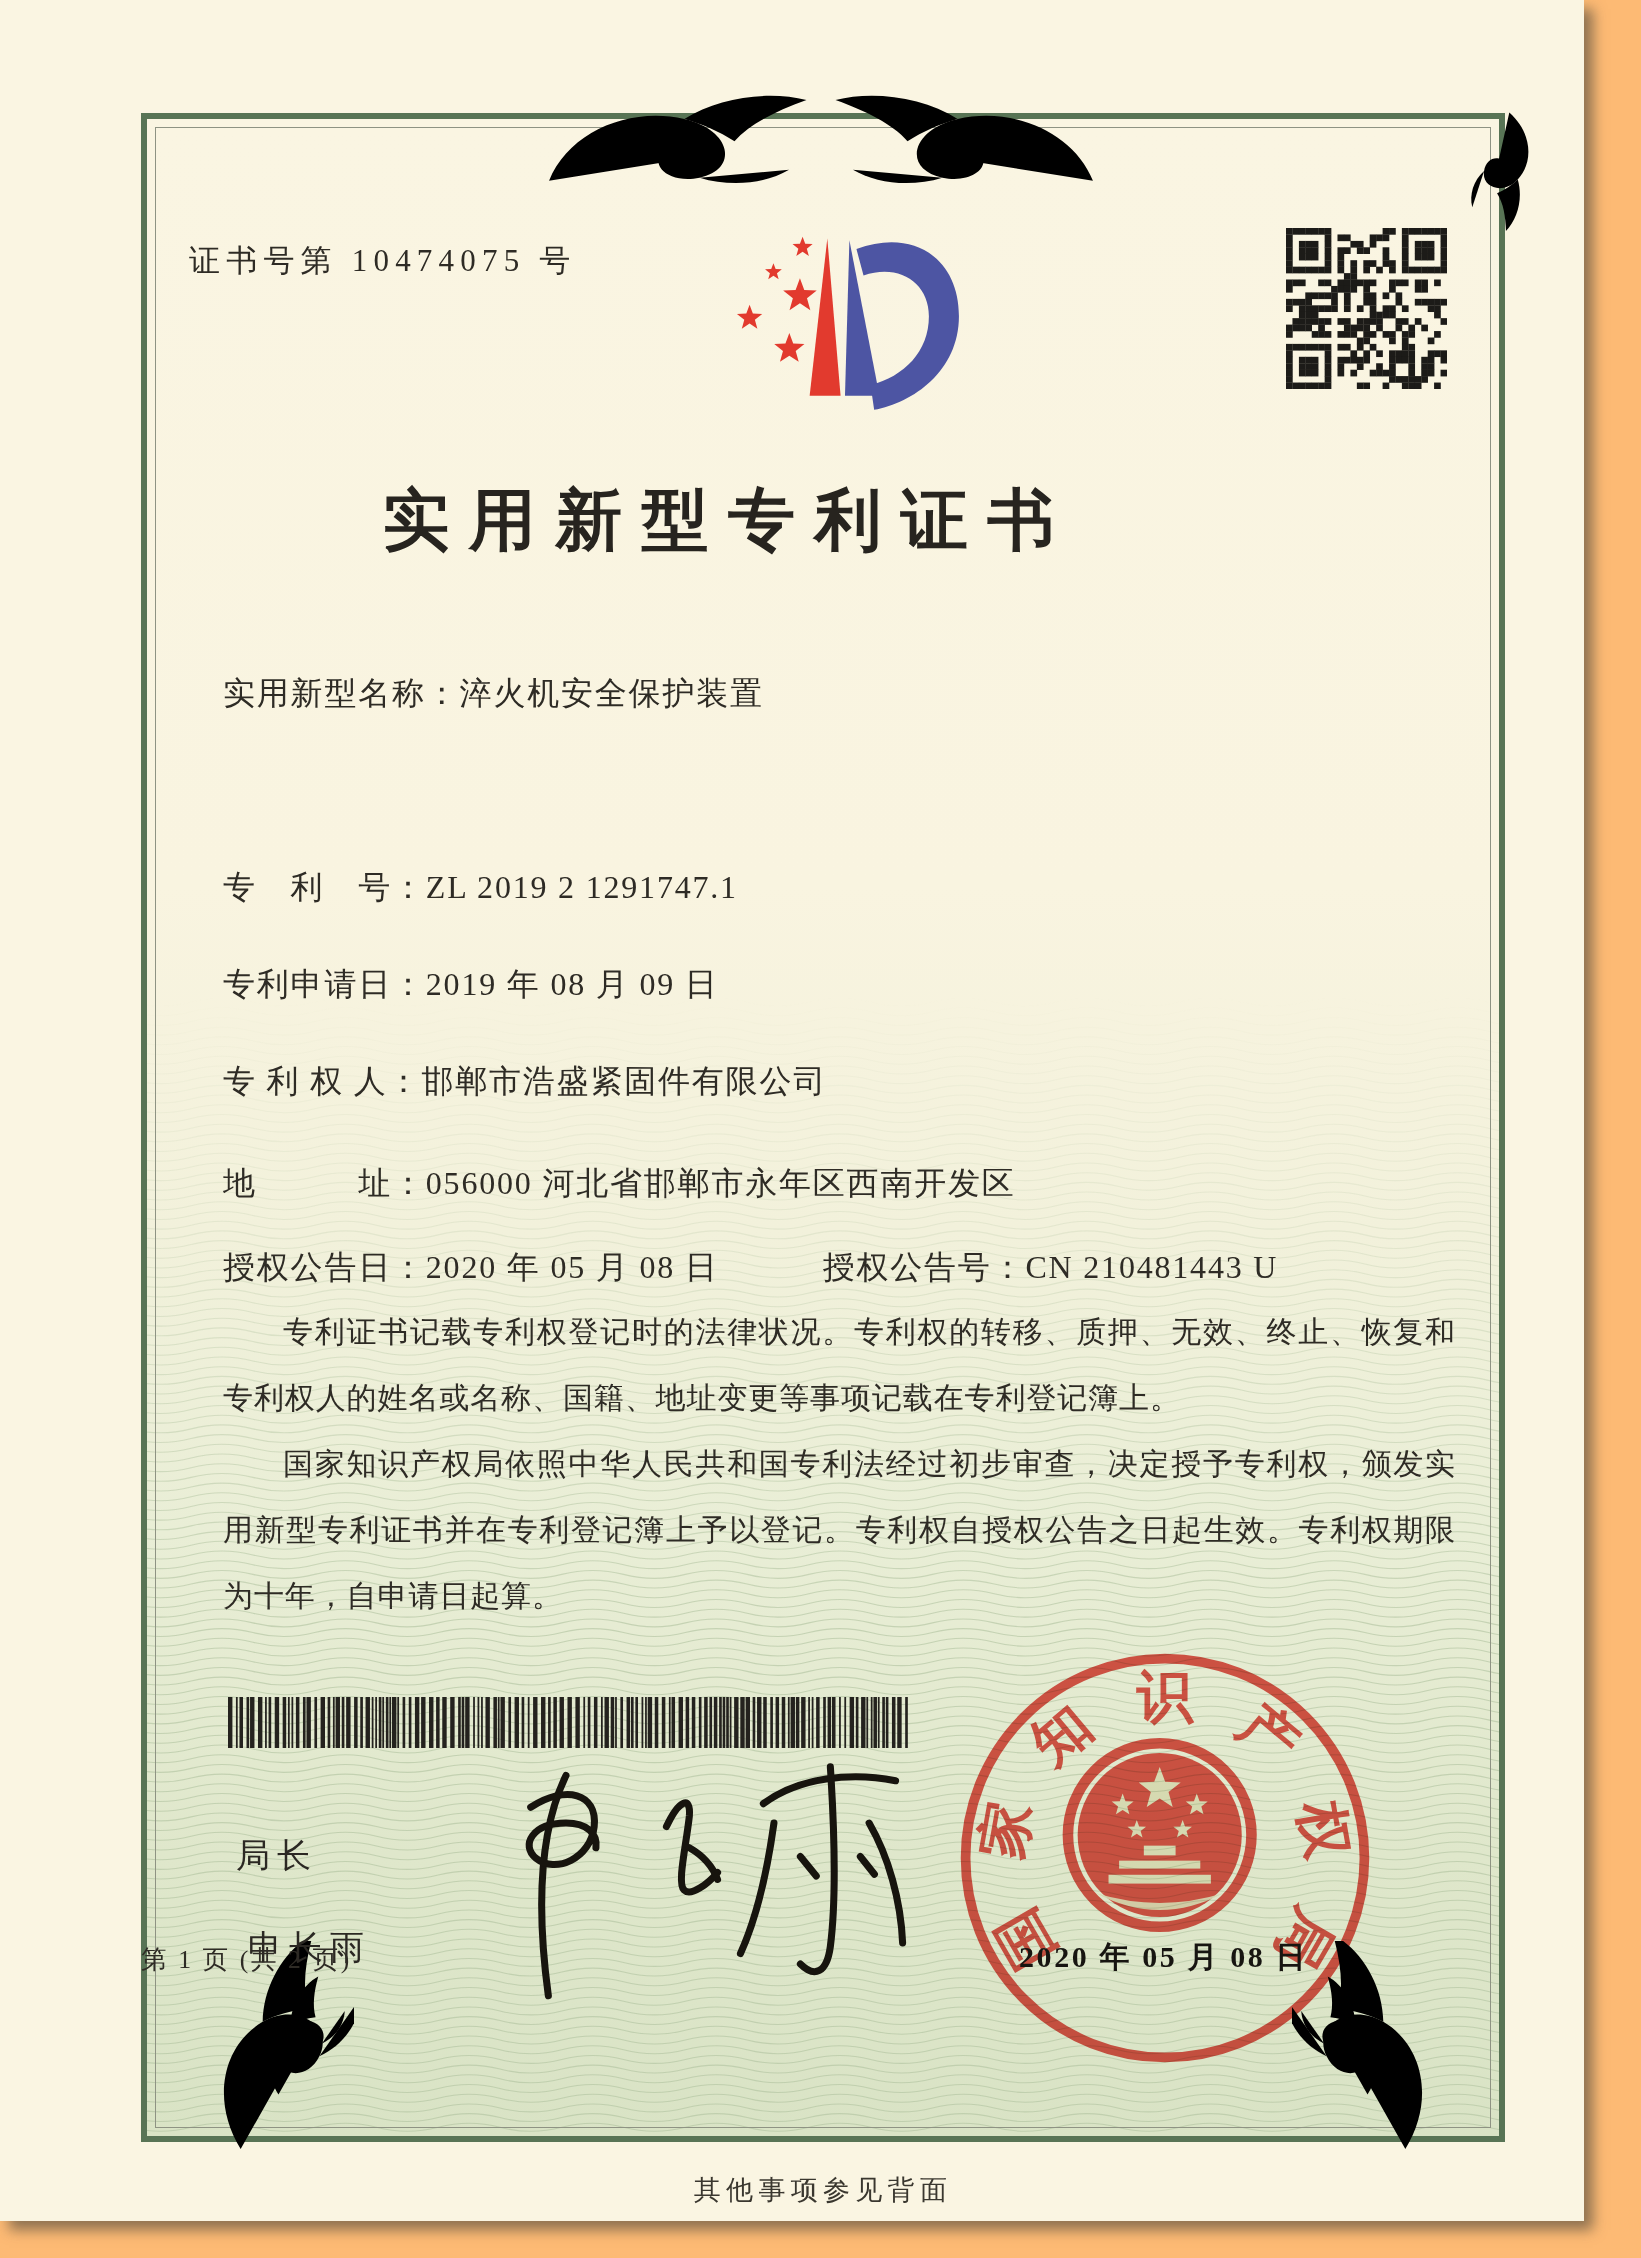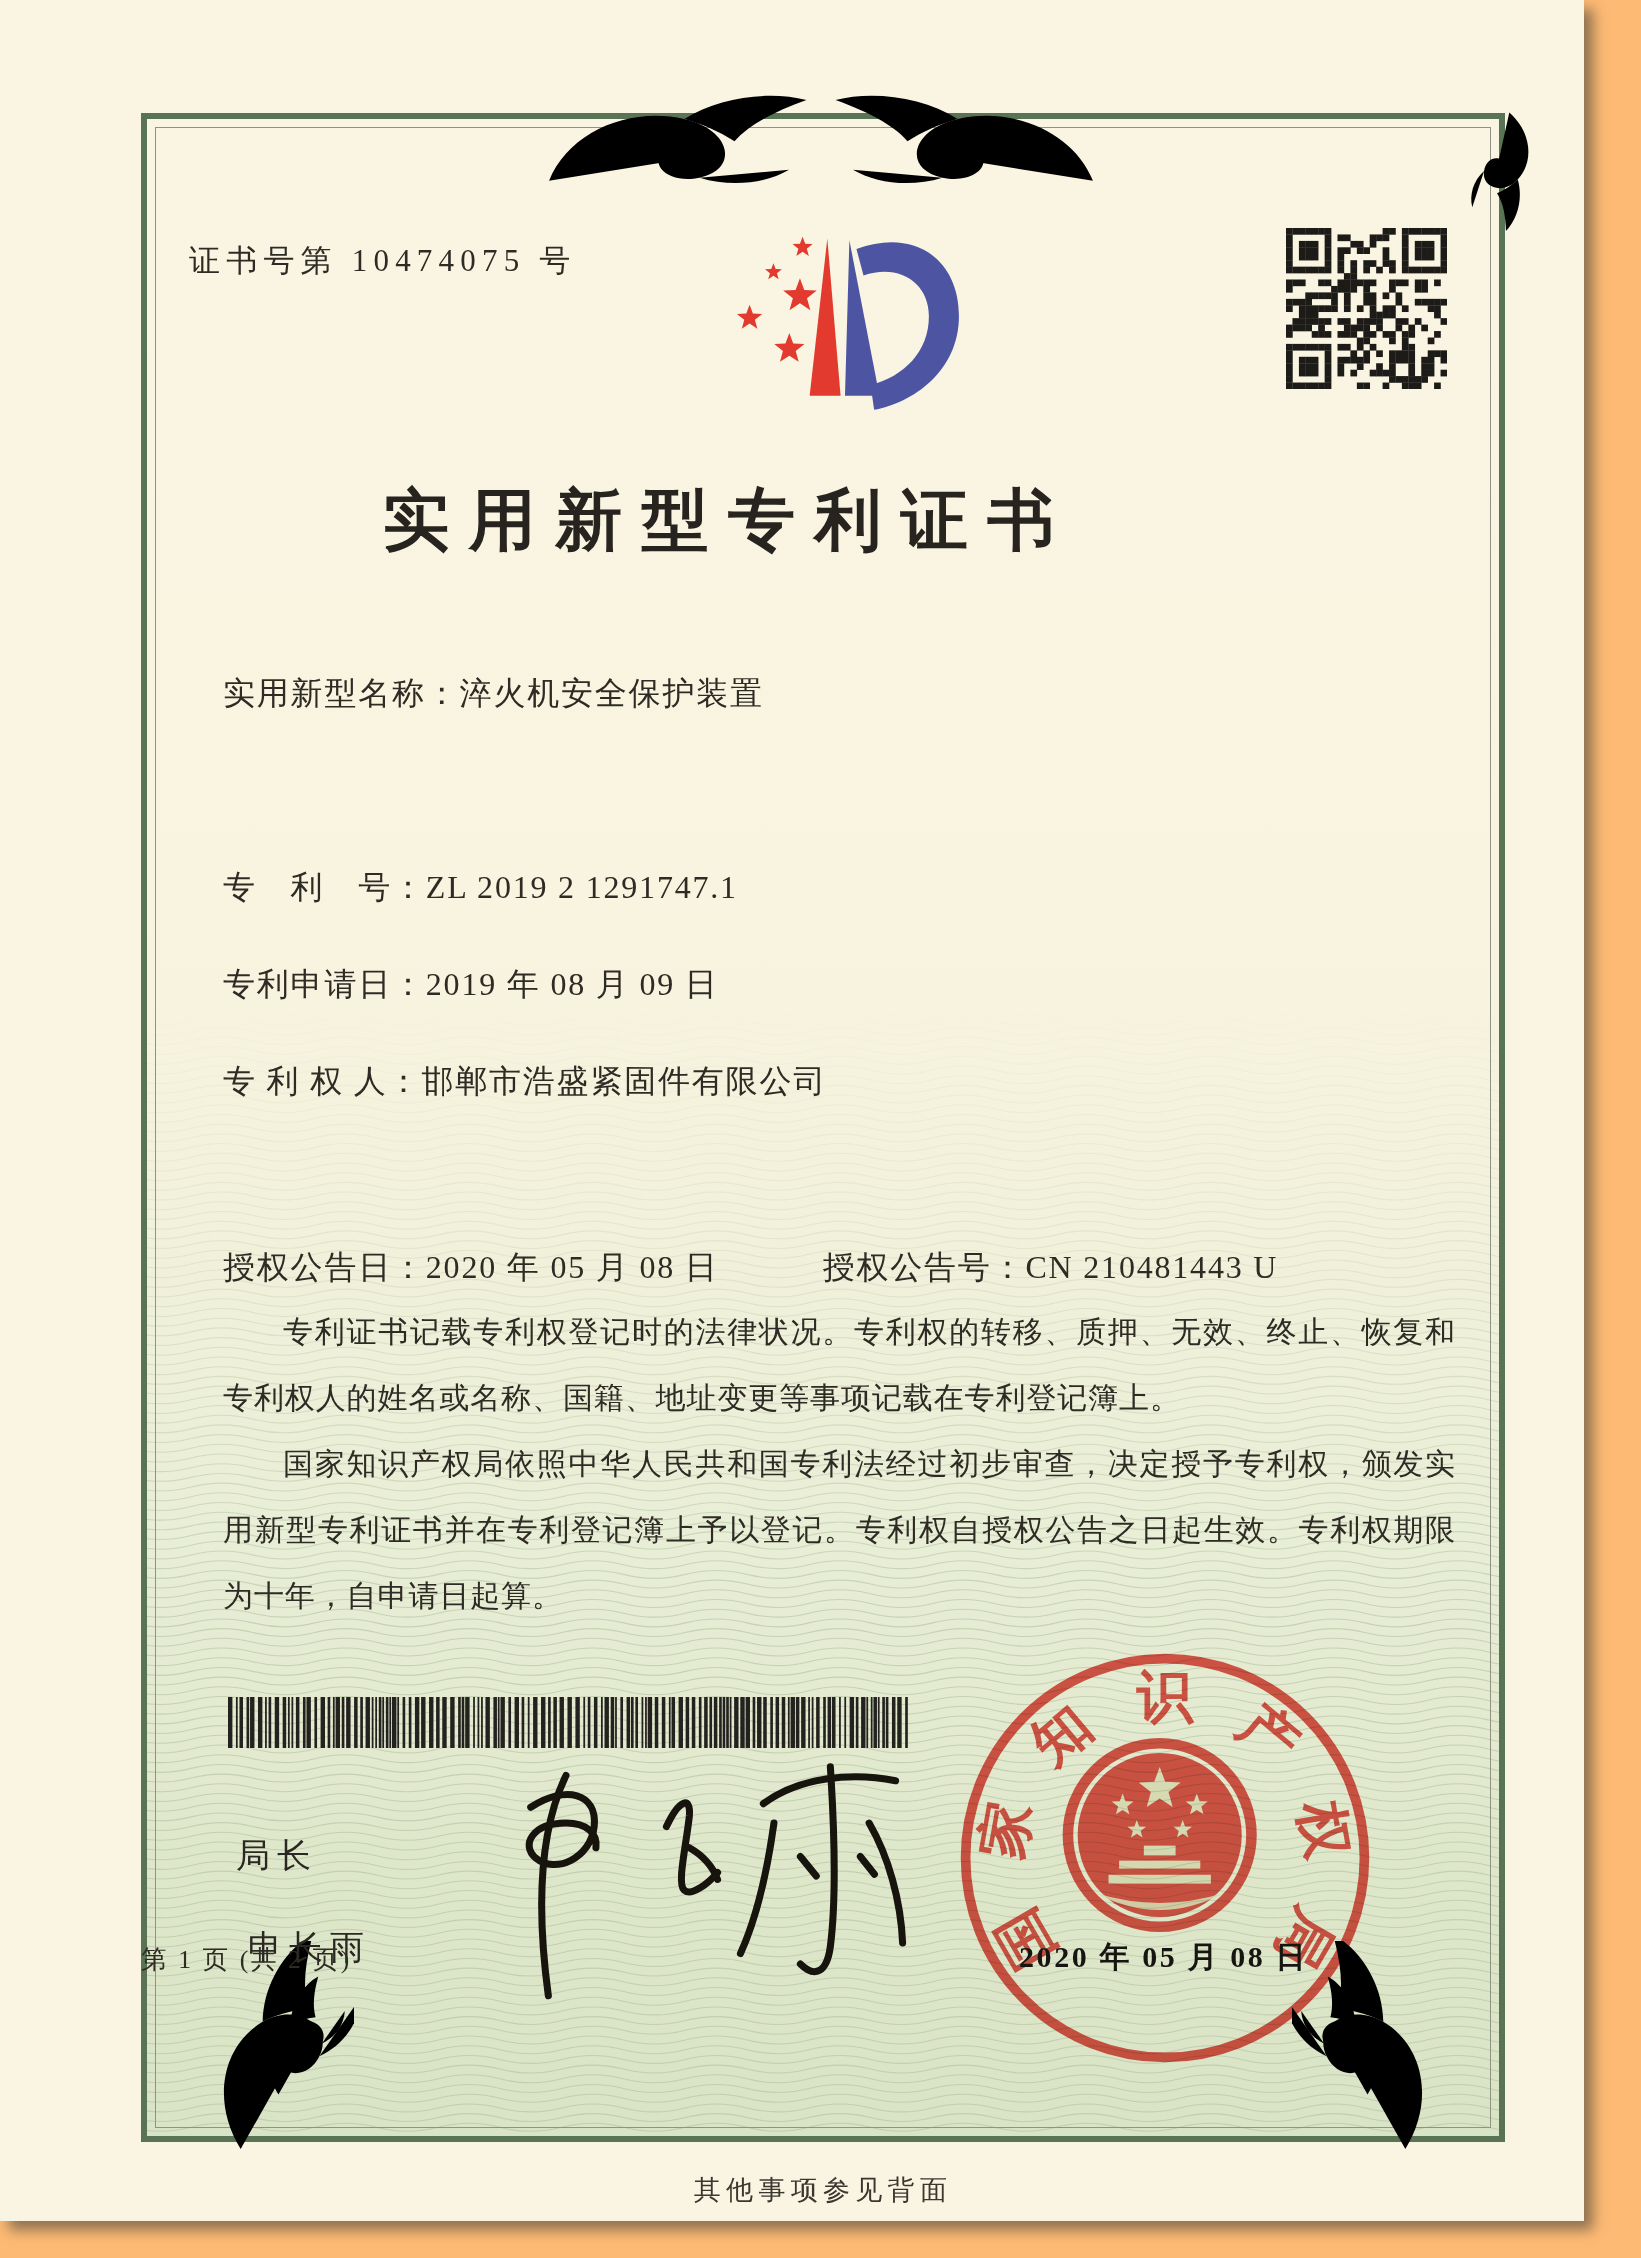--- a/index.html
+++ b/index.html
@@ -540,20 +540,23 @@
     </div>
     <div class="row" style="top:866px">
       <span class="flabel">专　利　号：</span><span class="fvalue">ZL 2019 2 1291747.1</span>
     </div>
     <div class="row" style="top:963px">
       <span class="flabel">专利申请日：</span><span class="fvalue">2019 年 08 月 09 日</span>
     </div>
     <div class="row" style="top:1060px">
       <span class="flabel">专 利 权 人：</span><span class="fvalue">邯郸市浩盛紧固件有限公司</span>
     </div>
+    <div class="row" style="top:1162px">
+      <span class="flabel">地　　　址：</span><span class="fvalue">056000 河北省邯郸市永年区西南开发区</span>
+    </div>
     <div class="row" style="top:1246px">
       <span class="flabel">授权公告日：</span><span class="fvalue">2020 年 05 月 08 日</span><span class="flabel pair2">授权公告号：</span><span class="fvalue">CN 210481443 U</span>
     </div>
 
     <div class="paras">
       <p>专利证书记载专利权登记时的法律状况。专利权的转移、质押、无效、终止、恢复和专利权人的姓名或名称、国籍、地址变更等事项记载在专利登记簿上。</p>
       <p>国家知识产权局依照中华人民共和国专利法经过初步审查，决定授予专利权，颁发实用新型专利证书并在专利登记簿上予以登记。专利权自授权公告之日起生效。专利权期限为十年，自申请日起算。</p>
     </div>
 
     <svg class="barcode" id="barcode" viewBox="0 0 778 58" preserveAspectRatio="none">

